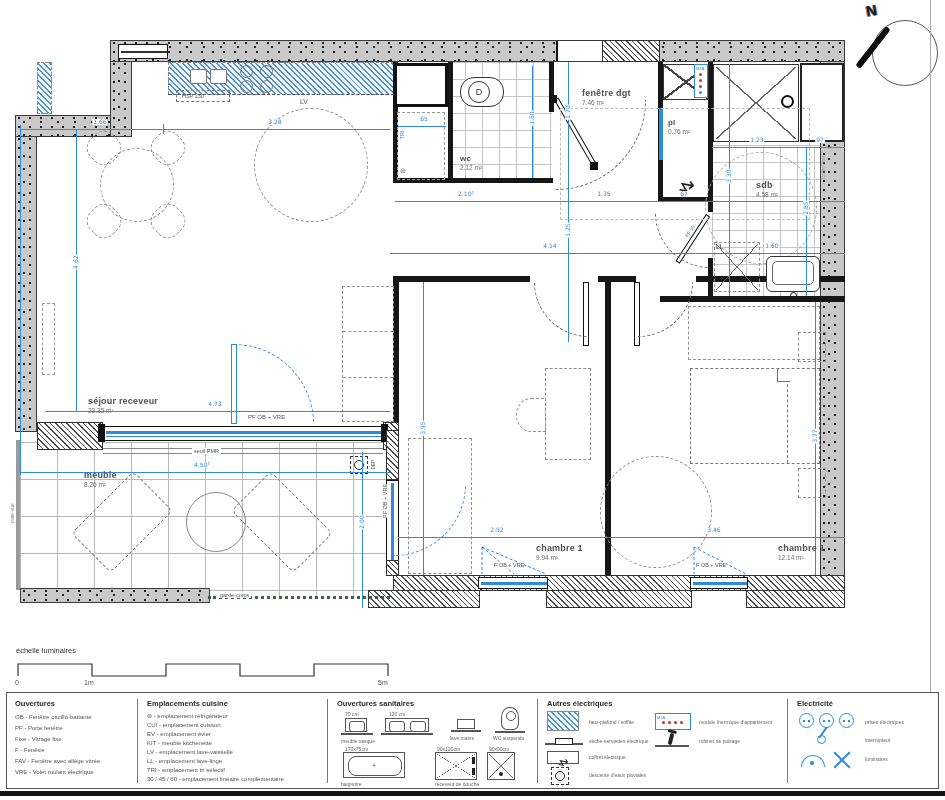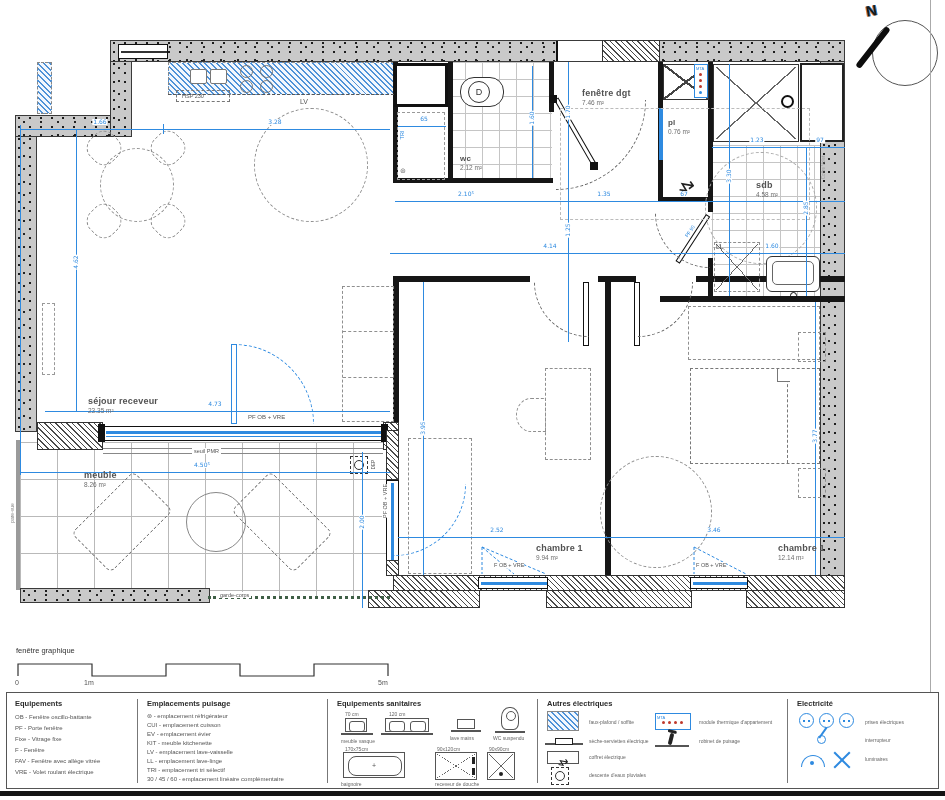--- a/index.html
+++ b/index.html
@@ -308,56 +308,56 @@
     <div class="ann" style="left:382px;top:518px;transform:rotate(-90deg);transform-origin:left top;background:#fff;">PF OB + VRE</div>
     <div class="ann" style="left:494px;top:562px;background:#fff;">F OB + VRE</div>
     <div class="ann" style="left:696px;top:562px;background:#fff;">F OB + VRE</div>
     <div class="ann" style="left:218px;top:592px;background:#fff;padding:0 2px;">garde-corps</div>
 
     <div class="abs" style="left:872px;top:20px;width:64px;height:64px;border:1.5px solid #555;border-radius:50%;"></div>
     <div class="abs" style="left:886px;top:26px;width:6px;height:50px;background:#0c0c0c;border-radius:3px;transform:rotate(38deg);transform-origin:top left;"></div>
     <div class="abs" style="left:866px;top:2px;font-size:15px;font-weight:bold;color:#1a1a1a;transform:rotate(-10deg);text-shadow:1px 0 #2e8ae0,-1px 0 #e07b30;">N</div>
   </div>
 
-  <div class="ann" style="left:16px;top:646px;font-size:7.5px;color:#333;">fenêtre graphique</div>
+  <div class="ann" style="left:16px;top:646px;font-size:7.5px;color:#333;">échelle luminaires</div>
   <svg class="abs" style="left:14px;top:656px;" width="380" height="24">
     <path d="M4,20 L4,8 L78,8 L78,20 L152,20 L152,8 L226,8 L226,20 L300,20 L300,8 L374,8 L374,20" fill="none" stroke="#333" stroke-width="1.2"></path>
   </svg>
   <div class="ann" style="left:15px;top:679px;font-size:7px;">0</div>
   <div class="ann" style="left:84px;top:679px;font-size:7px;">1m</div>
   <div class="ann" style="left:378px;top:679px;font-size:7px;">5m</div>
 
   <div class="abs" style="left:930px;top:0;width:1px;height:692px;background:#aaa;"></div>
   <div class="abs" style="left:0;top:791px;width:945px;height:5px;background:#141414;"></div>
 
   <div class="abs" style="left:6px;top:692px;width:933px;height:97px;border:1px solid #555;box-sizing:border-box;background:#fff;">
     <div class="sep" style="left:130px;top:6px;height:84px;"></div>
     <div class="sep" style="left:320px;top:6px;height:84px;"></div>
     <div class="sep" style="left:530px;top:6px;height:84px;"></div>
     <div class="sep" style="left:780px;top:6px;height:84px;"></div>
 
-    <div class="lgh" style="left:8px;top:6px;">Equipements</div>
+    <div class="lgh" style="left:8px;top:6px;">Ouvertures</div>
     <div class="lgi" style="left:8px;top:20px;">OB - Fenêtre oscillo-battante</div>
     <div class="lgi" style="left:8px;top:31px;">PF - Porte fenêtre</div>
     <div class="lgi" style="left:8px;top:42px;">Fixe - Vitrage fixe</div>
     <div class="lgi" style="left:8px;top:53px;">F - Fenêtre</div>
     <div class="lgi" style="left:8px;top:64px;">FAV - Fenêtre avec allège vitrée</div>
     <div class="lgi" style="left:8px;top:75px;">VRE - Volet roulant électrique</div>
 
-    <div class="lgh" style="left:140px;top:6px;">Emplacements puisage</div>
+    <div class="lgh" style="left:140px;top:6px;">Emplacements cuisine</div>
     <div class="lgi" style="left:140px;top:19px;">⊛ - emplacement réfrigérateur</div>
     <div class="lgi" style="left:140px;top:28px;">CUI - emplacement cuisson</div>
     <div class="lgi" style="left:140px;top:37px;">EV - emplacement évier</div>
     <div class="lgi" style="left:140px;top:46px;">KIT - meuble kitchenette</div>
     <div class="lgi" style="left:140px;top:55px;">LV - emplacement lave-vaisselle</div>
     <div class="lgi" style="left:140px;top:64px;">LL - emplacement lave-linge</div>
     <div class="lgi" style="left:140px;top:73px;">TRI - emplacement tri sélectif</div>
     <div class="lgi" style="left:140px;top:82px;">30 / 45 / 60 - emplacement linéaire complémentaire</div>
 
-    <div class="lgh" style="left:330px;top:6px;">Equipements sanitaires</div>
+    <div class="lgh" style="left:330px;top:6px;">Ouvertures sanitaires</div>
     <div class="lgs" style="left:338px;top:18px;">70 cm</div>
     <div class="ic" style="left:338px;top:25px;width:22px;height:14px;">
       <div class="abs" style="left:3px;top:2px;width:14px;height:9px;border:1px solid #555;border-radius:3px;"></div>
     </div>
     <div class="base" style="left:334px;top:40px;width:32px;height:2px;"></div>
     <div class="lgs" style="left:382px;top:18px;">120 cm</div>
     <div class="ic" style="left:378px;top:25px;width:44px;height:14px;">
       <div class="abs" style="left:3px;top:2px;width:14px;height:9px;border:1px solid #555;border-radius:3px;"></div>
       <div class="abs" style="left:24px;top:2px;width:14px;height:9px;border:1px solid #555;border-radius:3px;"></div>
     </div>

